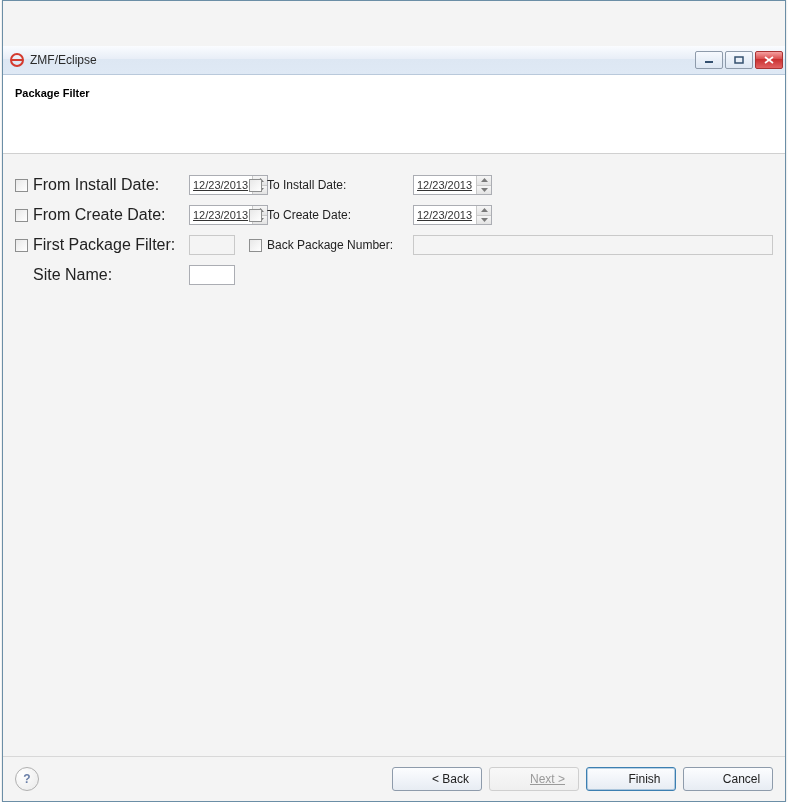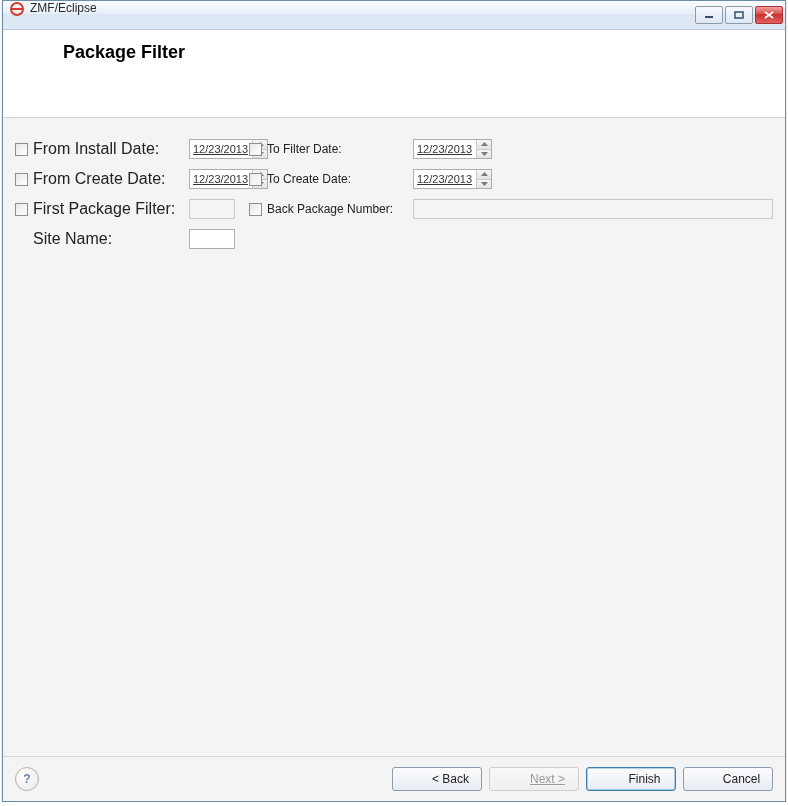--- a/index.html
+++ b/index.html
@@ -19,21 +19,23 @@
     display: flex;
     flex-direction: column;
     box-shadow: 0 0 2px rgba(0,0,0,0.2);
   }
   
   .titlebar {
     height: 28px;
     background: linear-gradient(to bottom, #fafcff 0%, #e8eef7 45%, #dde7f3 46%, #dfe9f5 100%);
     border-bottom: 1px solid #b9c9db;
     display: flex;
+    align-items: center;
     padding: 0 2px 0 6px;
+    margin-top: 45px;
   }
   .titlebar .app-icon {
     width: 16px;
     height: 16px;
     margin-right: 5px;
     display: flex;
     align-items: center;
     justify-content: center;
   }
   .titlebar .title-text {
@@ -62,24 +64,23 @@
     background: linear-gradient(to bottom, #f5a0a0, #d94b4b 45%, #c93030 46%, #e26262);
     border-color: #a33;
   }
   
   .header-panel {
     background: #ffffff;
     padding: 12px 12px 18px 12px;
     border-bottom: 1px solid #d0d0d0;
   }
   .header-title {
-    font-size: 18px;
+    font-size: 11px;
     font-weight: bold;
     color: #000;
-    margin-left: 48px;
   }
   
   .form-area {
     flex: 1;
     padding: 18px 12px 8px 12px;
     background: #f4f4f4;
     overflow: auto;
   }
   .form-row {
     display: flex;
@@ -269,21 +270,21 @@
             <div class="sp-btn">
                 <svg width="7" height="4">
                   <polygon points="0,0 7,0 3.5,4" fill="#7a7a7a"></polygon>
                 </svg>
               </div>
           </div>
         </div>
       </div>
       <div class="col-c">
         <span class="chk"></span>
-        <span>To Filter Date:</span>
+        <span>To Install Date:</span>
       </div>
       <div class="col-d">
         <div class="date-field">
           <span class="date-text">12/23/2013</span>
           <div class="spinner">
             <div class="sp-btn">
                 <svg width="7" height="4">
                   <polygon points="3.5,0 7,4 0,4" fill="#7a7a7a"></polygon>
                 </svg>
               </div>

